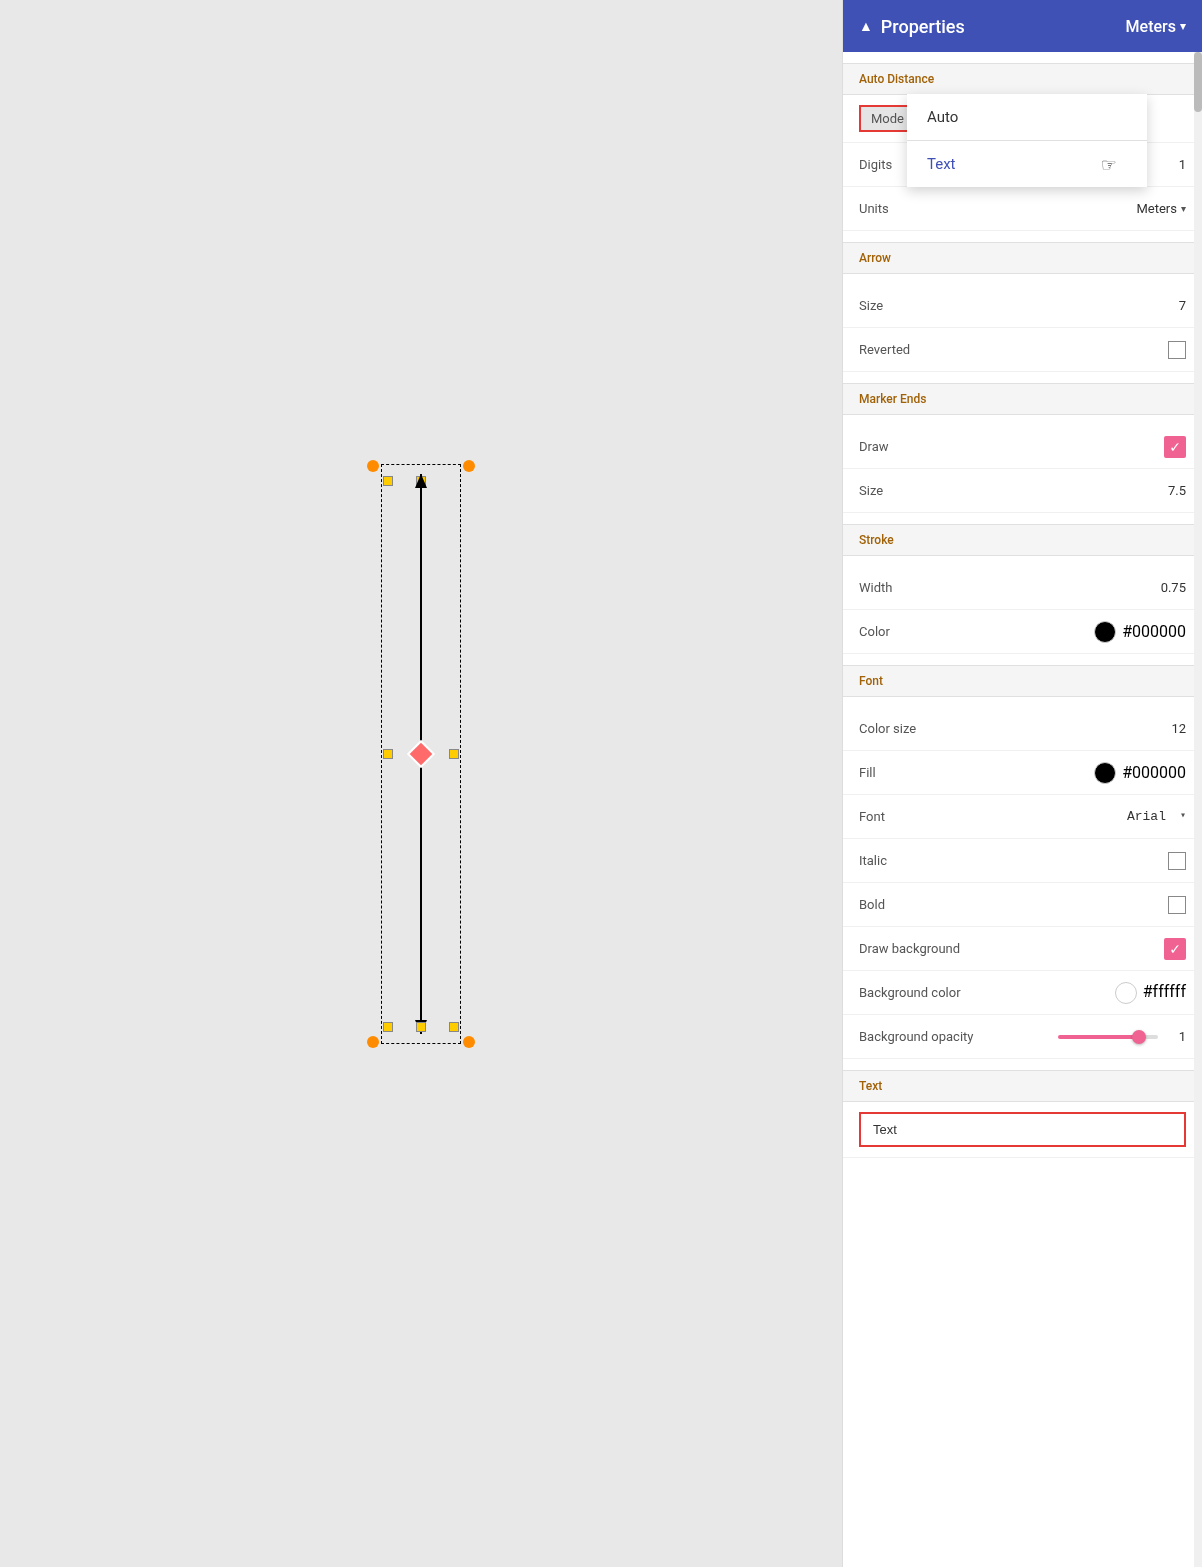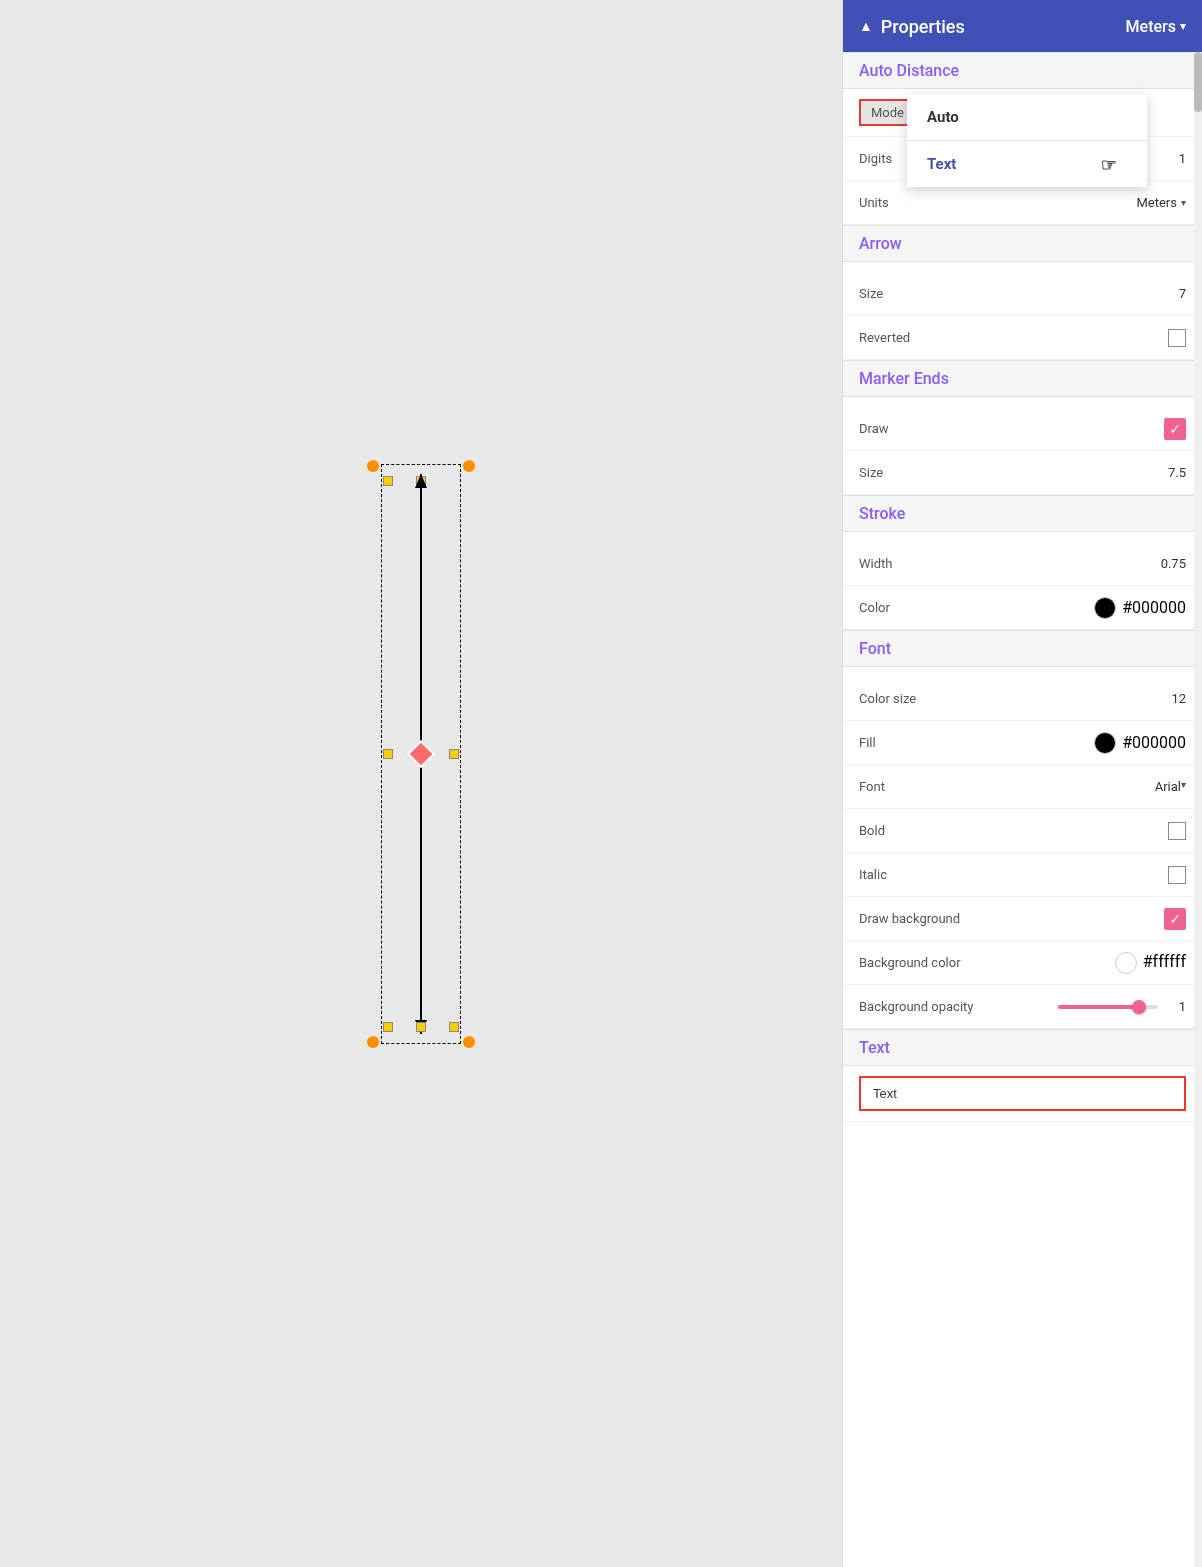--- a/index.html
+++ b/index.html
@@ -142,25 +142,26 @@
 
     .panel-body {
       flex: 1;
       overflow-y: auto;
       overflow-x: hidden;
     }
 
     .section-header {
       background: #f5f5f5;
       padding: 8px 16px;
-      font-size: 16px;
-      color: #8b5cf6;
+      font-size: 12px;
+      color: #a16207;
       font-weight: 500;
       border-bottom: 1px solid #e0e0e0;
       border-top: 1px solid #e0e0e0;
+      margin-top: 11px;
     }
 
     .property-row {
       display: flex;
       align-items: center;
       padding: 10px 16px;
       border-bottom: 1px solid #f0f0f0;
       min-height: 44px;
     }
 
@@ -229,24 +230,25 @@
       height: 22px;
       border-radius: 50%;
       border: 1px solid #ccc;
       background: #fff;
       margin-right: 6px;
     }
 
     .font-dropdown {
       display: flex;
       align-items: flex-start;
-      gap: 0;
+      gap: 14px;
       font-size: 13px;
       color: #333;
       cursor: pointer;
+      font-family: Liberation Mono, monospace;
     }
 
     .slider-container {
       display: flex;
       align-items: center;
       gap: 8px;
       flex: 1;
       justify-content: flex-end;
     }
 
@@ -280,21 +282,20 @@
 
     
     .dropdown-overlay {
       position: absolute;
       top: 94px;
       left: 0;
       right: 0;
       z-index: 100;
       display: flex;
       flex-direction: column;
-      font-weight: bold;
     }
 
     .dropdown-menu {
       background: #fff;
       box-shadow: 0 4px 12px rgba(0,0,0,0.18);
       margin: 0 0 0 0;
       width: 240px;
       align-self: flex-end;
       margin-right: 55px;
     }
@@ -500,26 +501,26 @@
 
     <div class="property-row">
       <span class="property-label">Font</span>
       <div class="font-dropdown">
         <span>Arial</span>
         <span class="dropdown-arrow">▾</span>
       </div>
     </div>
 
     <div class="property-row">
+      <span class="property-label">Italic</span>
+      <div class="checkbox-empty"></div>
+    </div>
+
+    <div class="property-row">
       <span class="property-label">Bold</span>
-      <div class="checkbox-empty"></div>
-    </div>
-
-    <div class="property-row">
-      <span class="property-label">Italic</span>
       <div class="checkbox-empty"></div>
     </div>
 
     <div class="property-row">
       <span class="property-label">Draw background</span>
       <div class="checkbox-checked">✓</div>
     </div>
 
     <div class="property-row">
       <span class="property-label">Background color</span>

